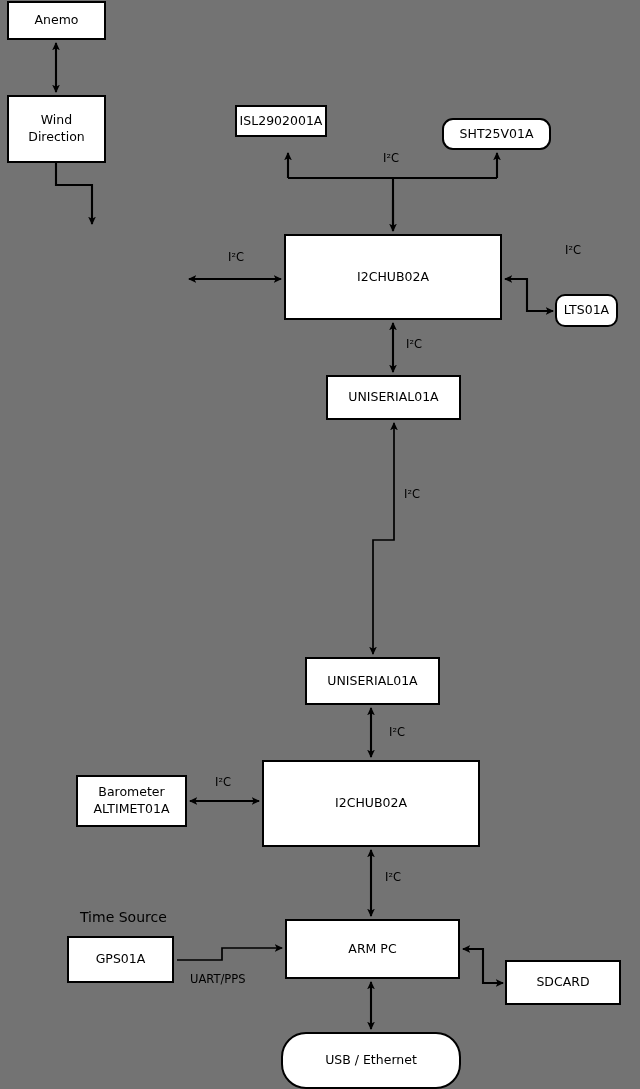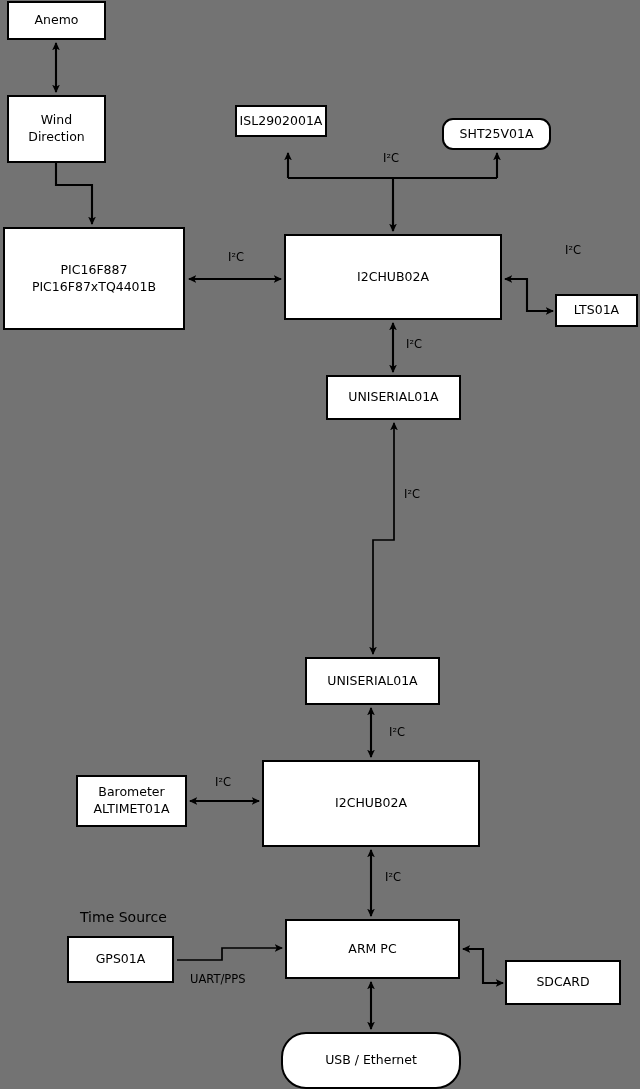--- a/index.html
+++ b/index.html
@@ -104,26 +104,24 @@
 
       <path d="M503,983 L483,983 L483,949 L463,949" marker-end="url(#ah)" marker-start="url(#ah-start)"></path>
 
       <path d="M371,982 L371,1029" marker-end="url(#ah)" marker-start="url(#ah-start)"></path>
     </g>
   </svg>
 
   <div class="node" style="left: 7px; top: 1px; width: 99px; height: 39px;">Anemo</div>
   <div class="node" style="left: 7px; top: 95px; width: 99px; height: 68px;">Wind
 Direction</div>
-  <div class="node" style="left: 3px; top: 227px; width: 182px; height: 103px;">PIC16F887
-PIC16F87xTQ4401B</div>
   <div class="node" style="left: 235px; top: 105px; width: 92px; height: 32px;">ISL2902001A</div>
   <div class="node" style="left: 442px; top: 118px; width: 109px; height: 32px; border-radius: 11px;">SHT25V01A</div>
   <div class="node" style="left: 284px; top: 234px; width: 218px; height: 86px;">I2CHUB02A</div>
-  <div class="node" style="left: 555px; top: 294px; width: 83px; height: 33px;">LTS01A</div>
+  <div class="node" style="left: 555px; top: 294px; width: 63px; height: 33px; border-radius: 10px;">LTS01A</div>
   <div class="node" style="left: 326px; top: 375px; width: 135px; height: 45px;">UNISERIAL01A</div>
   <div class="node" style="left: 305px; top: 657px; width: 135px; height: 48px;">UNISERIAL01A</div>
   <div class="node" style="left: 76px; top: 775px; width: 111px; height: 52px;">Barometer
 ALTIMET01A</div>
   <div class="node" style="left: 262px; top: 760px; width: 218px; height: 87px;">I2CHUB02A</div>
   <div class="node" style="left: 67px; top: 936px; width: 107px; height: 47px;">GPS01A</div>
   <div class="node" style="left: 285px; top: 919px; width: 175px; height: 60px;">ARM PC</div>
   <div class="node" style="left: 505px; top: 960px; width: 116px; height: 45px;">SDCARD</div>
   <div class="node" style="left: 281px; top: 1032px; width: 180px; height: 57px; border-radius: 25px;">USB / Ethernet</div>
 

